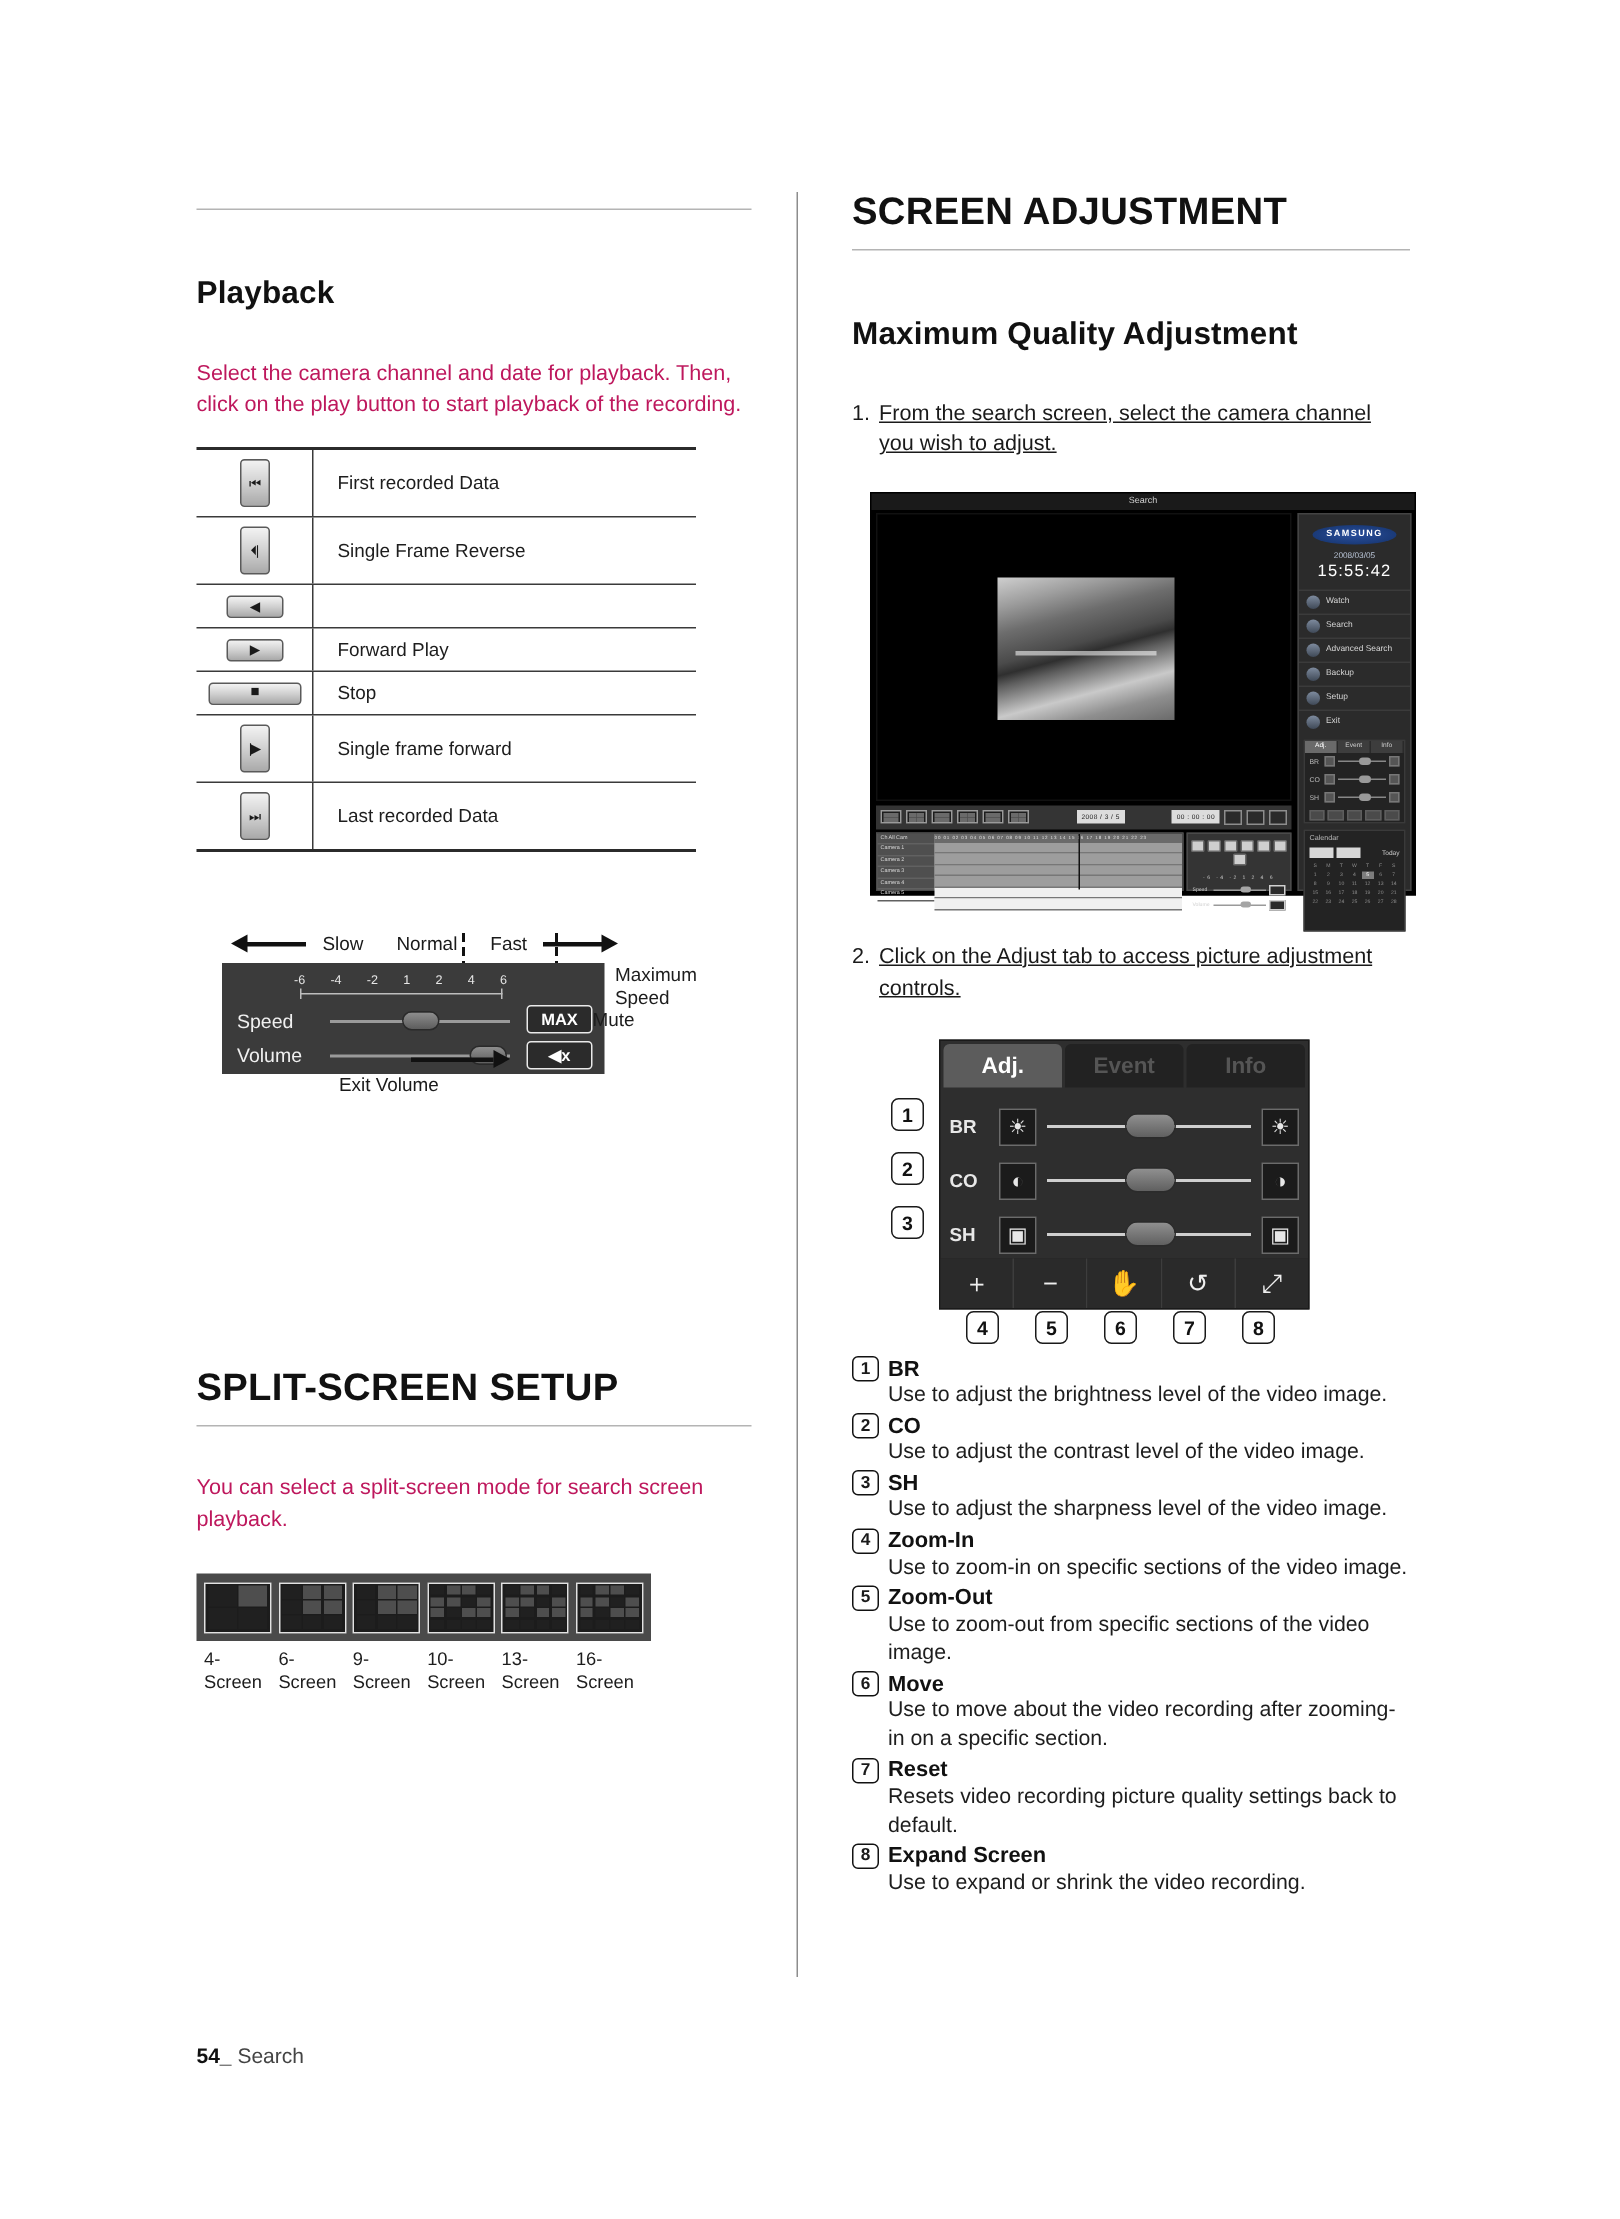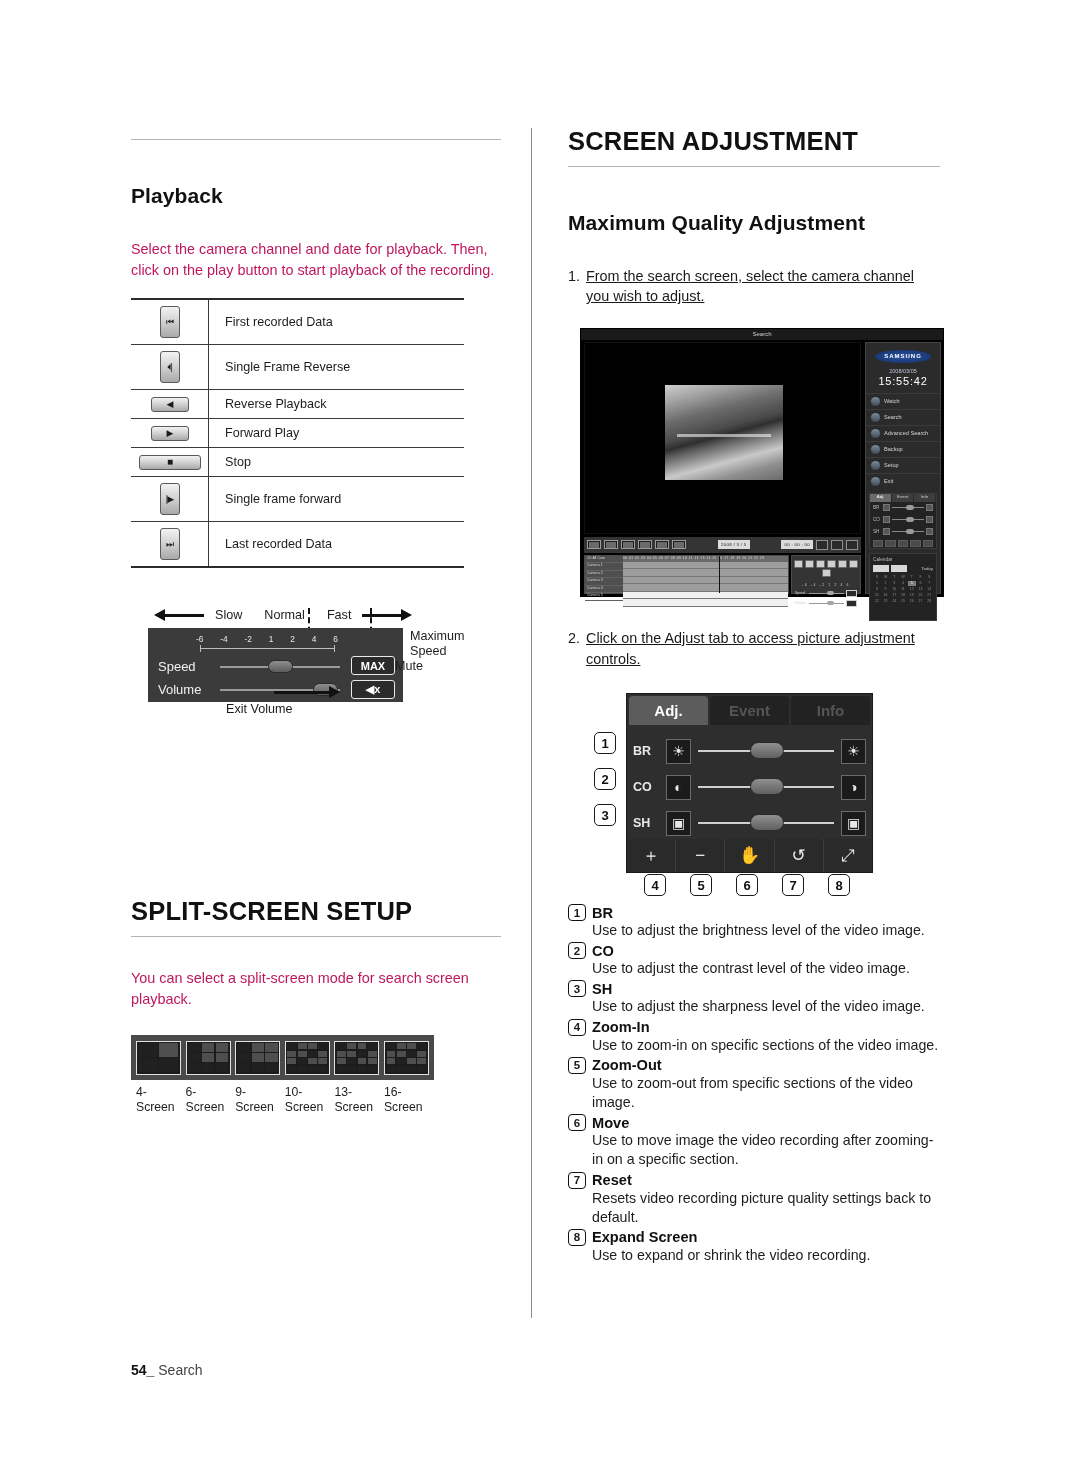--- a/index.html
+++ b/index.html
@@ -61,21 +61,21 @@
     display:flex; align-items:center; justify-content:center;
     color:#1a1a1a;
   }
   .btn-v{ width:20px; height:32px; }
   .btn-h{ width:38px; height:15px; }
   .btn-stop{ width:62px; height:15px; }
   .glyph{ font-size:9px; line-height:1; letter-spacing:-1px; }
   .glyph-big{ font-size:10px; }
 
   
-  .speed-wrap{ margin-top:36px; position:relative; width:340px;padding-left:17px; }
+  .speed-wrap{ margin-top:50px; position:relative; width:340px;padding-left:17px; }
   .sp-top-labels{
     display:flex; align-items:center; position:relative; height:22px;
     padding-left:6px; font-size:12.6px;
   }
   .arrow-l, .arrow-r{ position:relative; width:50px; height:12px; }
   .arrow-l:before{
     content:""; position:absolute; left:8px; top:5px; width:42px; height:2.4px; background:#111;
   }
   .arrow-l:after{
     content:""; position:absolute; left:0; top:0; width:0;height:0;
@@ -381,21 +381,20 @@
             </span>
           </div>
           <div class="pb-cell-label">Single Frame Reverse</div>
         </div>
         <div class="pb-row r-short">
           <div class="pb-cell-icon">
             <span class="btn3d btn-h">
               <span class="glyph">◀</span>
             </span>
           </div>
-          <div class="pb-cell-label">Reverse Playback</div>
         </div>
         <div class="pb-row r-short">
           <div class="pb-cell-icon">
             <span class="btn3d btn-h">
               <span class="glyph">▶</span>
             </span>
           </div>
           <div class="pb-cell-label">Forward Play</div>
         </div>
         <div class="pb-row r-short">
@@ -921,21 +920,21 @@
             <span class="badge">5</span>
             <span class="desc-title">Zoom-Out</span>
           </div>
           <div class="desc-body">Use to zoom-out from specific sections of the video image.</div>
         </div>
         <div class="desc-item">
           <div class="desc-head">
             <span class="badge">6</span>
             <span class="desc-title">Move</span>
           </div>
-          <div class="desc-body">Use to move image the video recording after zooming-in on a specific section.</div>
+          <div class="desc-body">Use to move about the video recording after zooming-in on a specific section.</div>
         </div>
         <div class="desc-item">
           <div class="desc-head">
             <span class="badge">7</span>
             <span class="desc-title">Reset</span>
           </div>
           <div class="desc-body">Resets video recording picture quality settings back to default.</div>
         </div>
         <div class="desc-item">
           <div class="desc-head">

